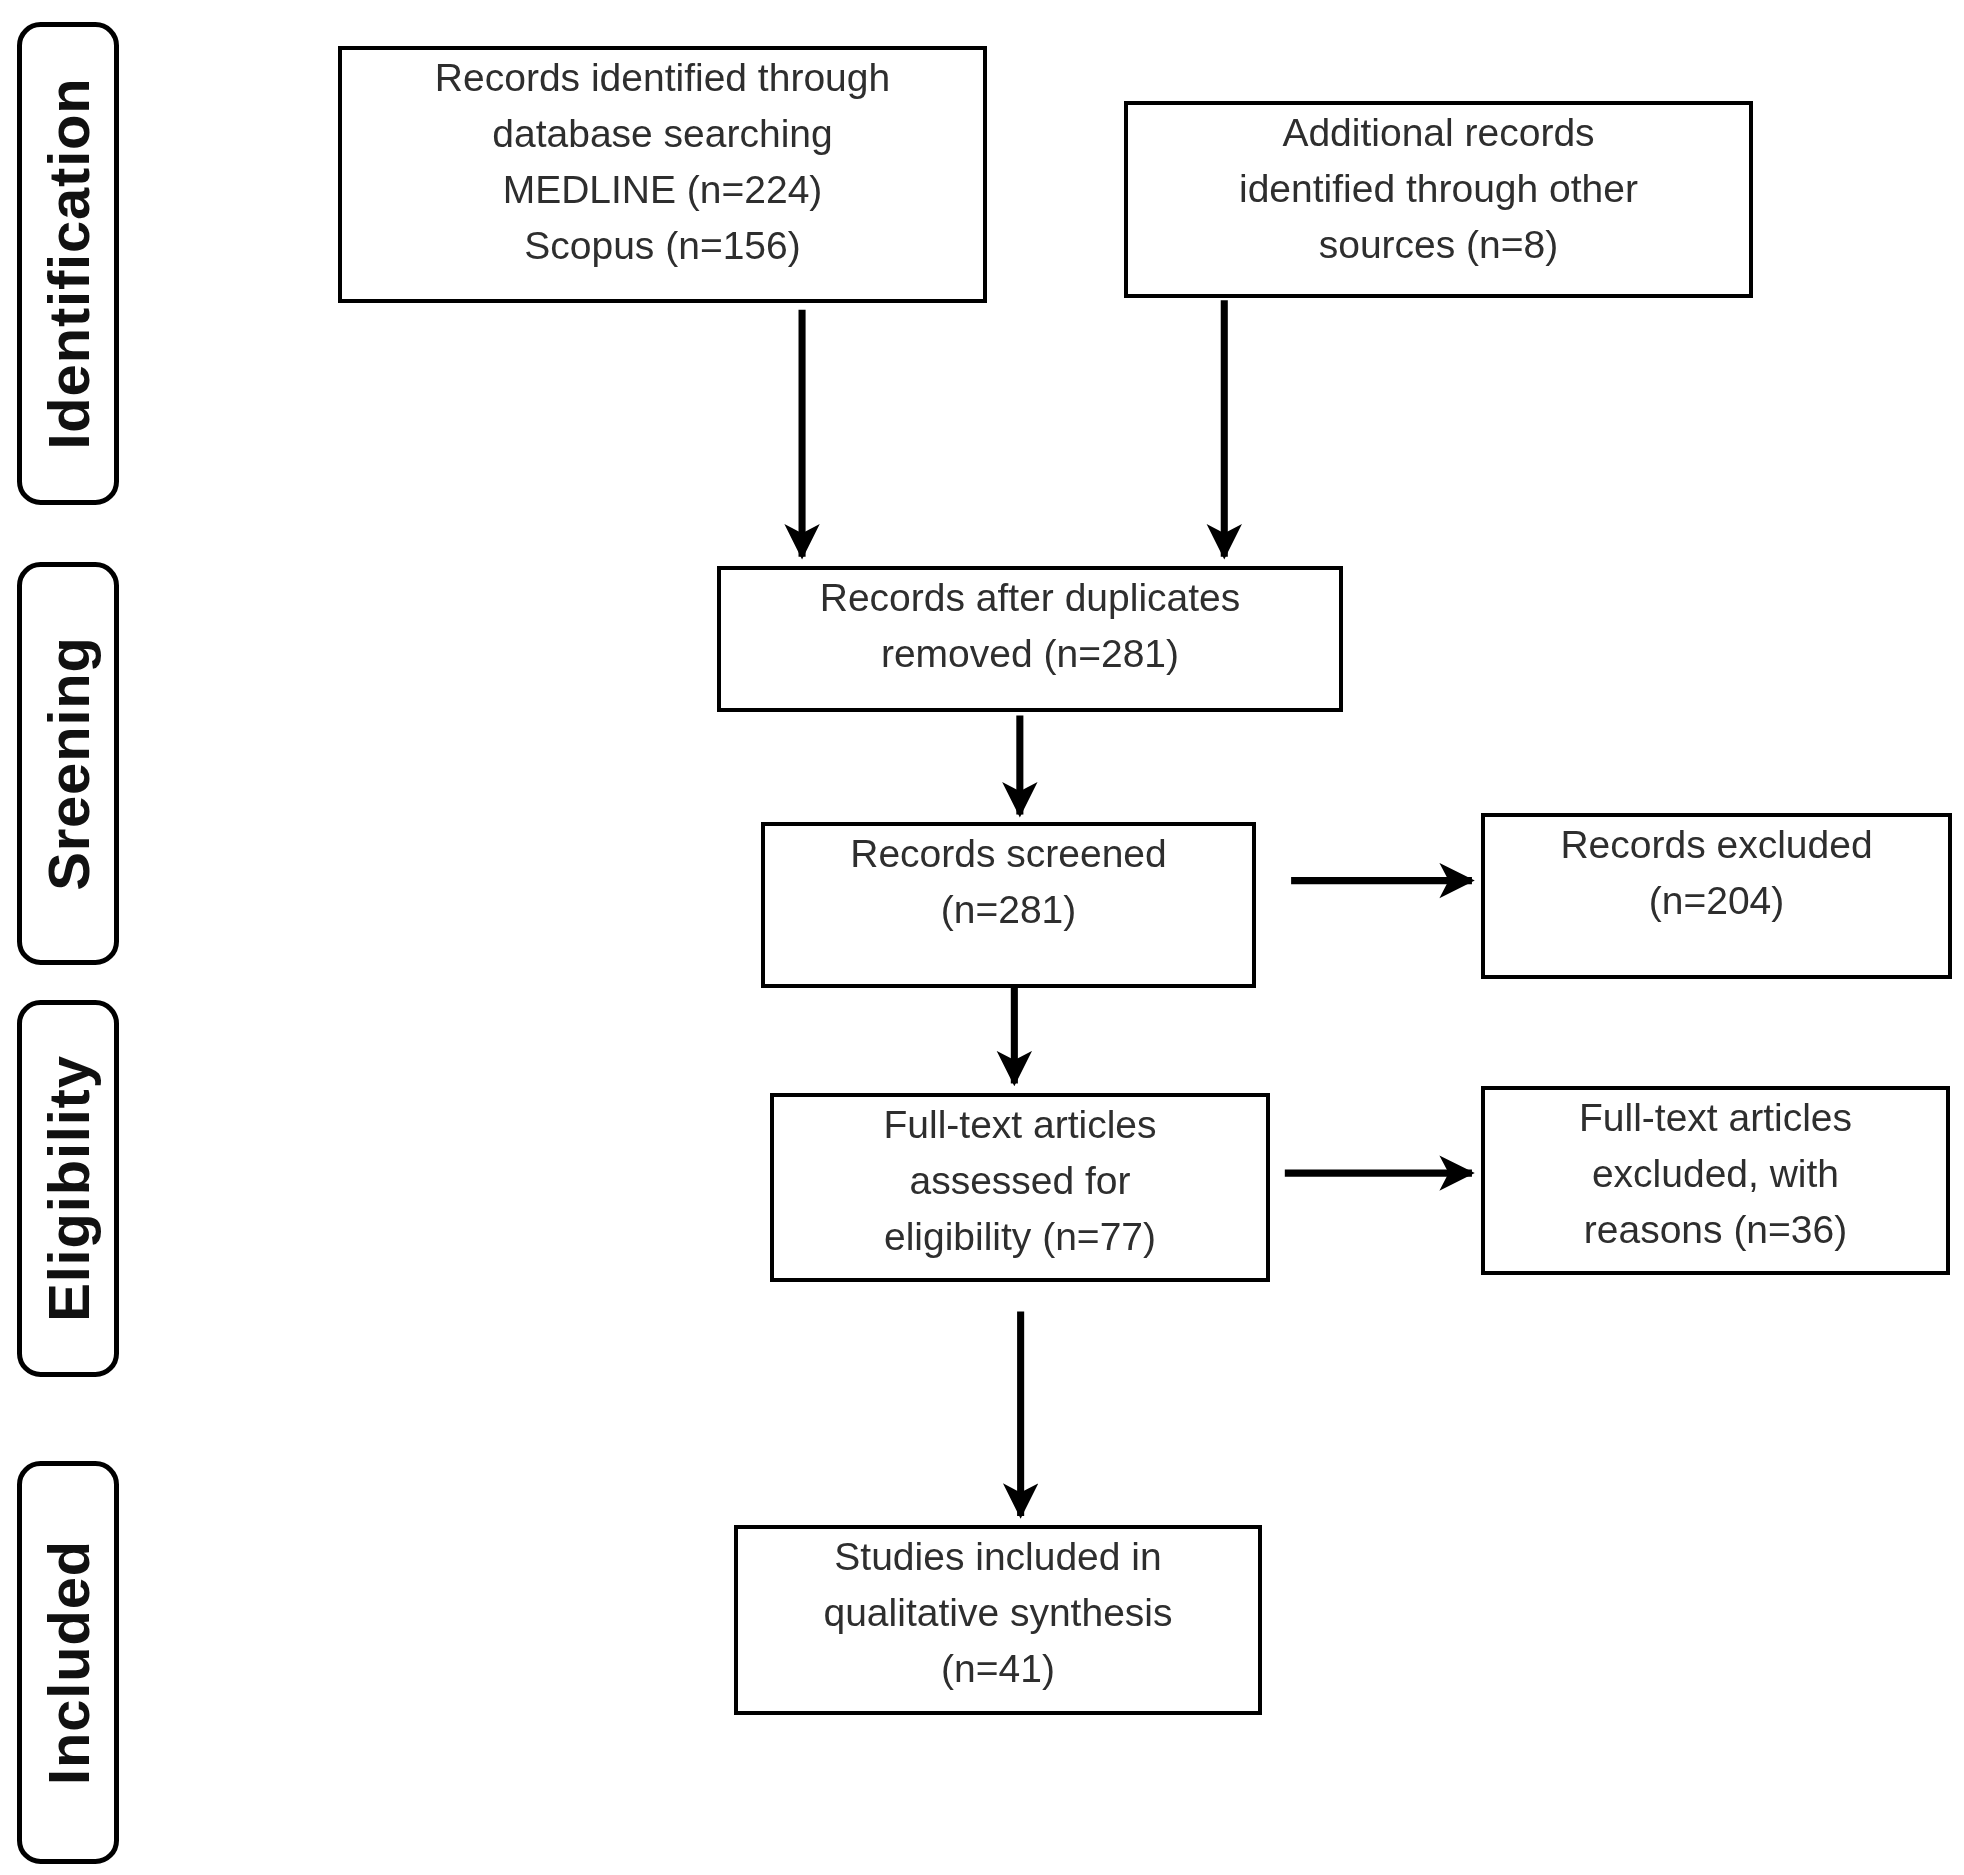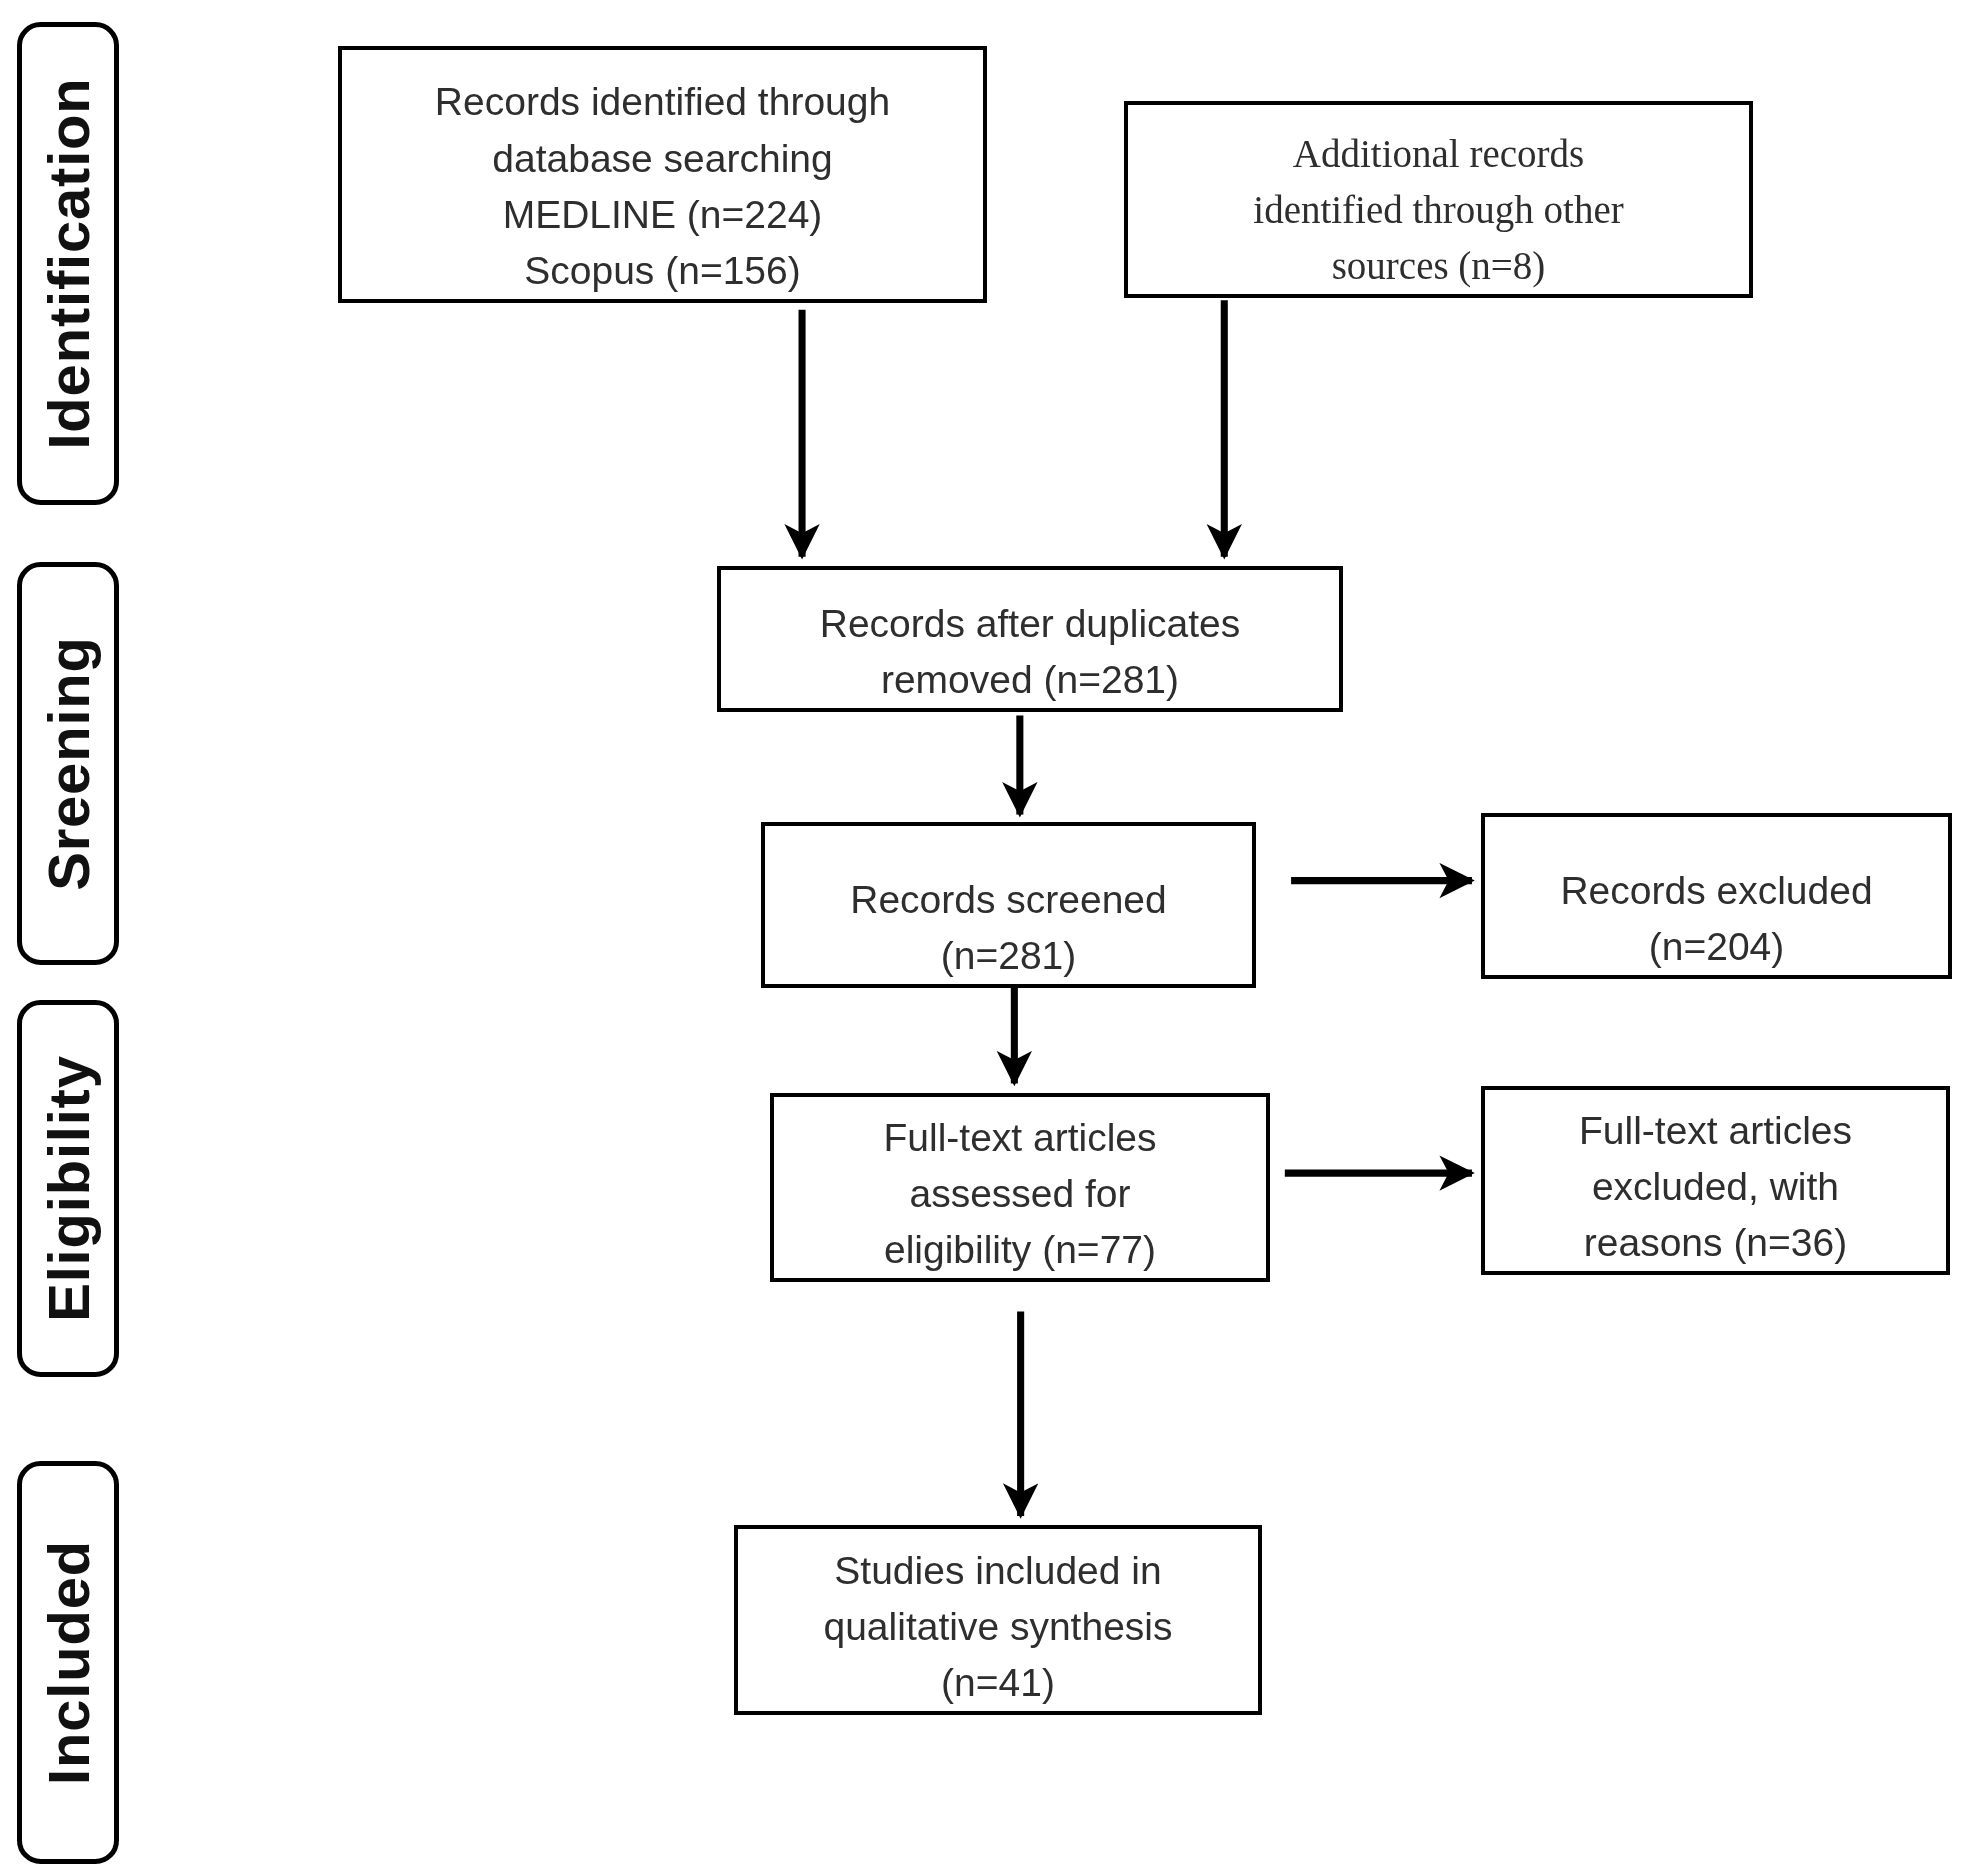--- a/index.html
+++ b/index.html
@@ -8,21 +8,21 @@
     width:1965px;height:1876px;
     background:var(--bg,#ffffff);
     font-family:"Liberation Sans", sans-serif;
     overflow:hidden;
   }
   .arrow-layer{position:absolute;left:0;top:0;width:1965px;height:1876px;pointer-events:none;}
   .fbox{
     position:absolute;
     border:4.7px solid var(--border,#000);
     background:#fff;
-    display:flex;align-items:flex-end;justify-content:center;
+    display:flex;align-items:flex-start;justify-content:center;
     text-align:center;
     color:var(--boxtext,#2e2e2e);
     font-size:39px;line-height:1.44;
     box-sizing:border-box;
   }
   .fbox span{white-space:pre-line;display:block;padding:0 7.9px;}
   .stage{
     position:absolute;
     border:5.5px solid var(--border,#000);
     border-radius:23.6px;
@@ -72,21 +72,21 @@
     <span>Included</span>
   </div>
 
   <div class="fbox" style="left:338px;top:46px;width:649px;height:257px;">
     <span>Records identified through
 database searching
 MEDLINE (n=224)
 Scopus (n=156)</span>
   </div>
 
-  <div class="fbox" style="left:1124px;top:101px;width:629px;height:197px;font-family:Liberation Serif, serif;">
+  <div class="fbox" style="left:1124px;top:101px;width:629px;height:197px;">
     <span>Additional records
 identified through other
 sources (n=8)</span>
   </div>
 
   <div class="fbox" style="left:717px;top:566px;width:626px;height:146px;">
     <span>Records after duplicates
 removed (n=281)</span>
   </div>
 

